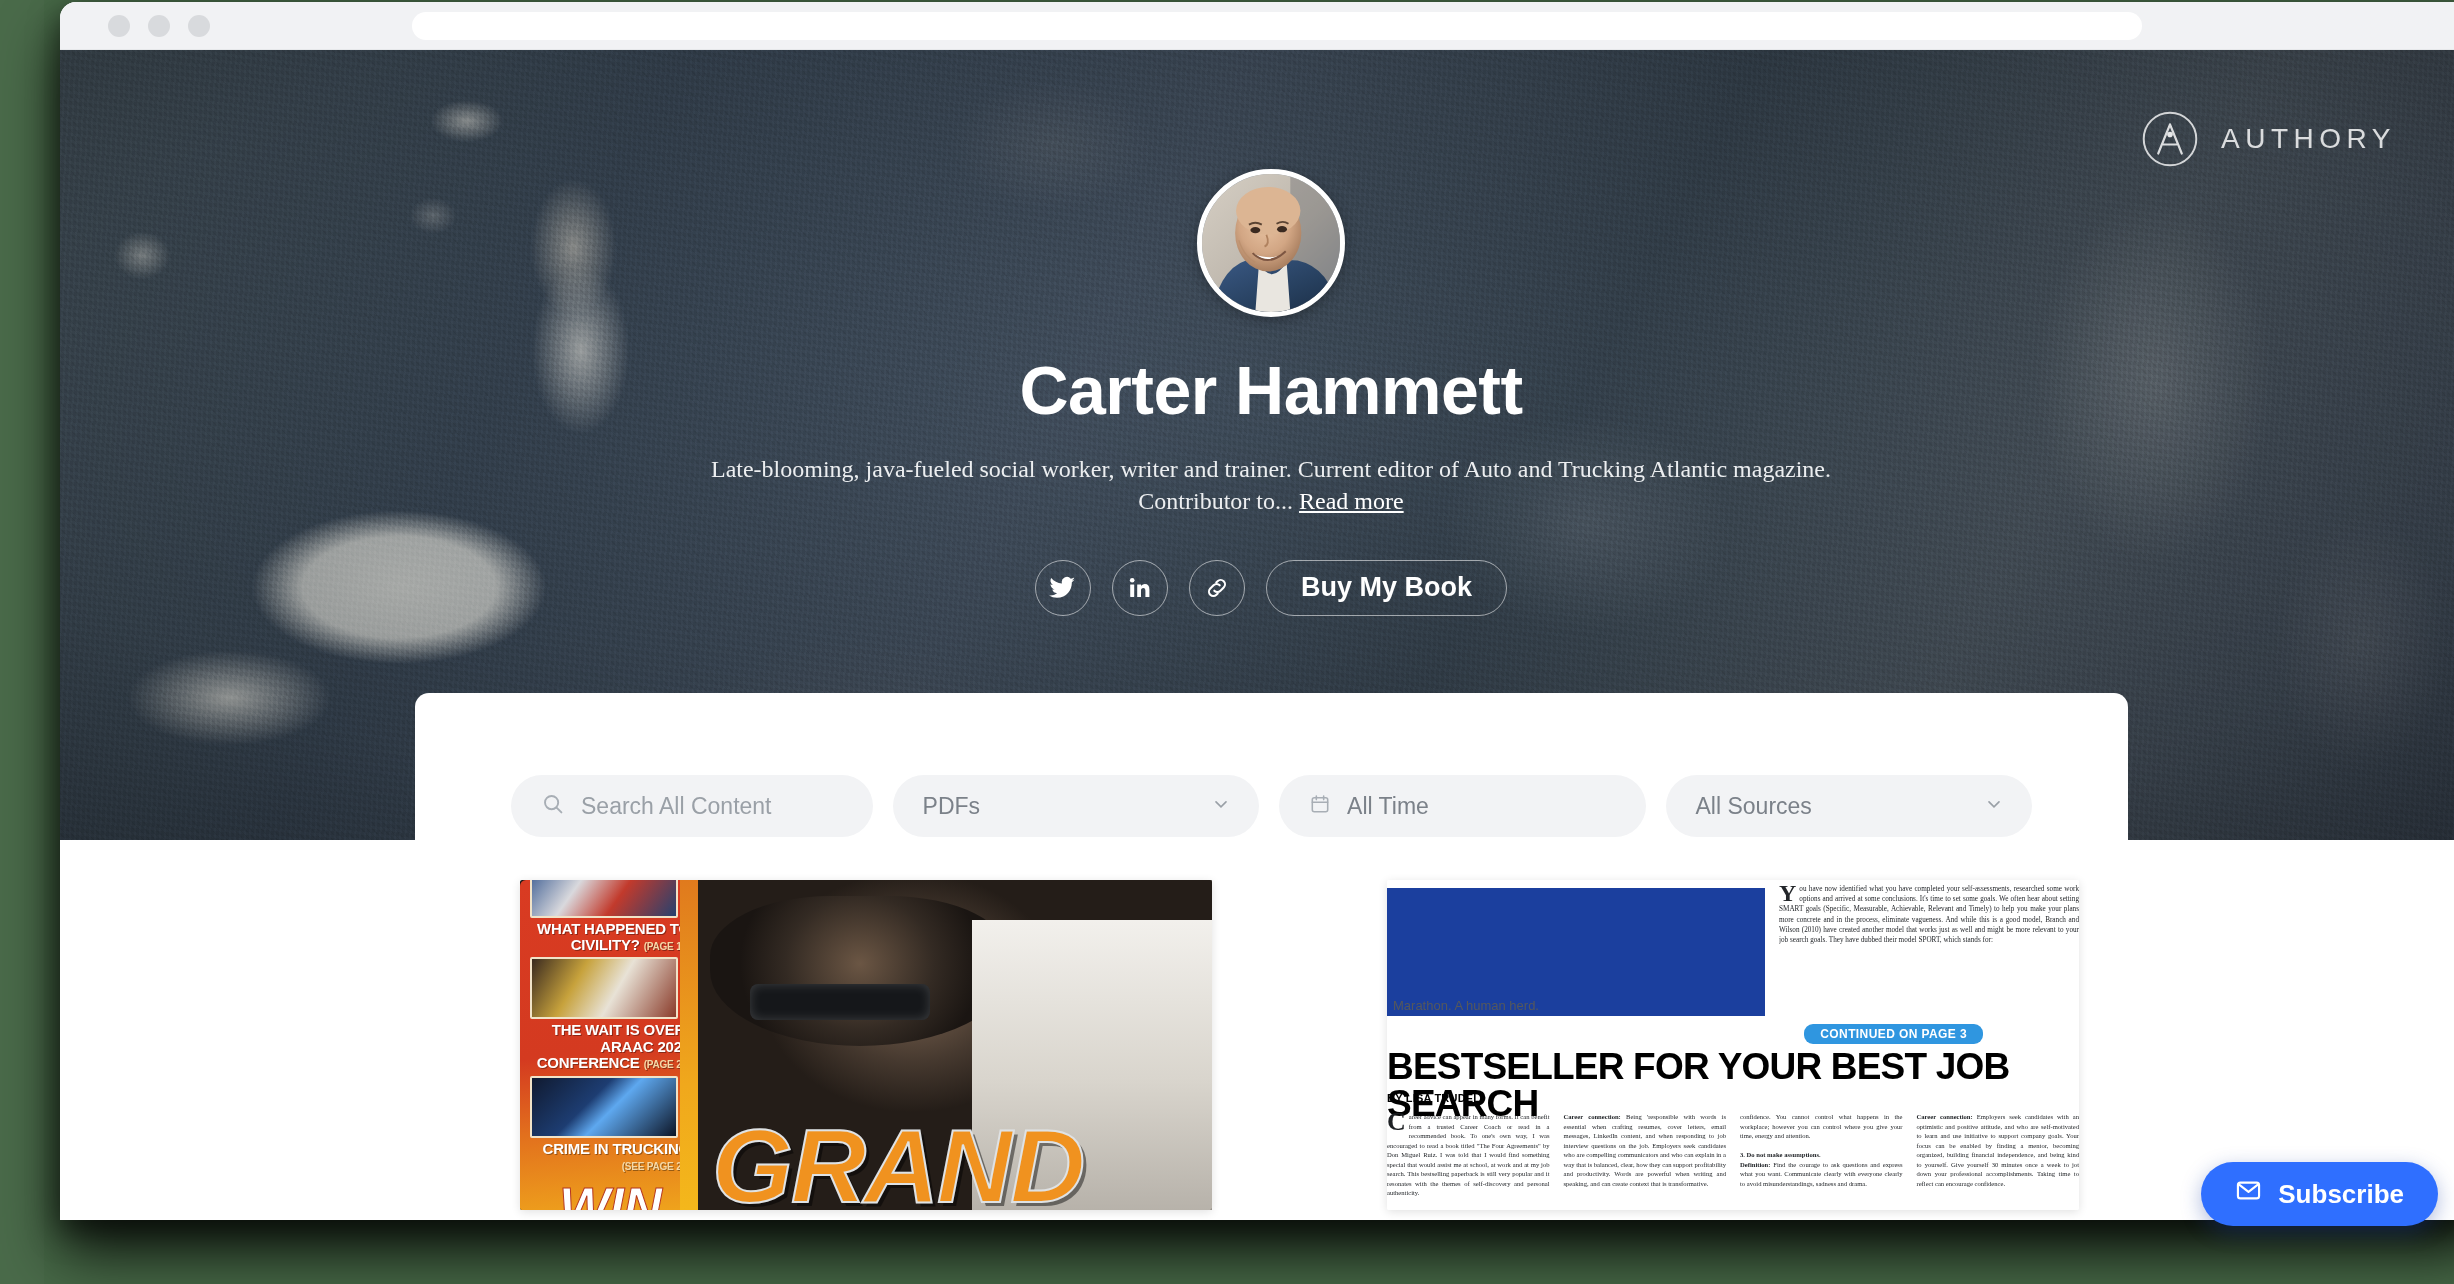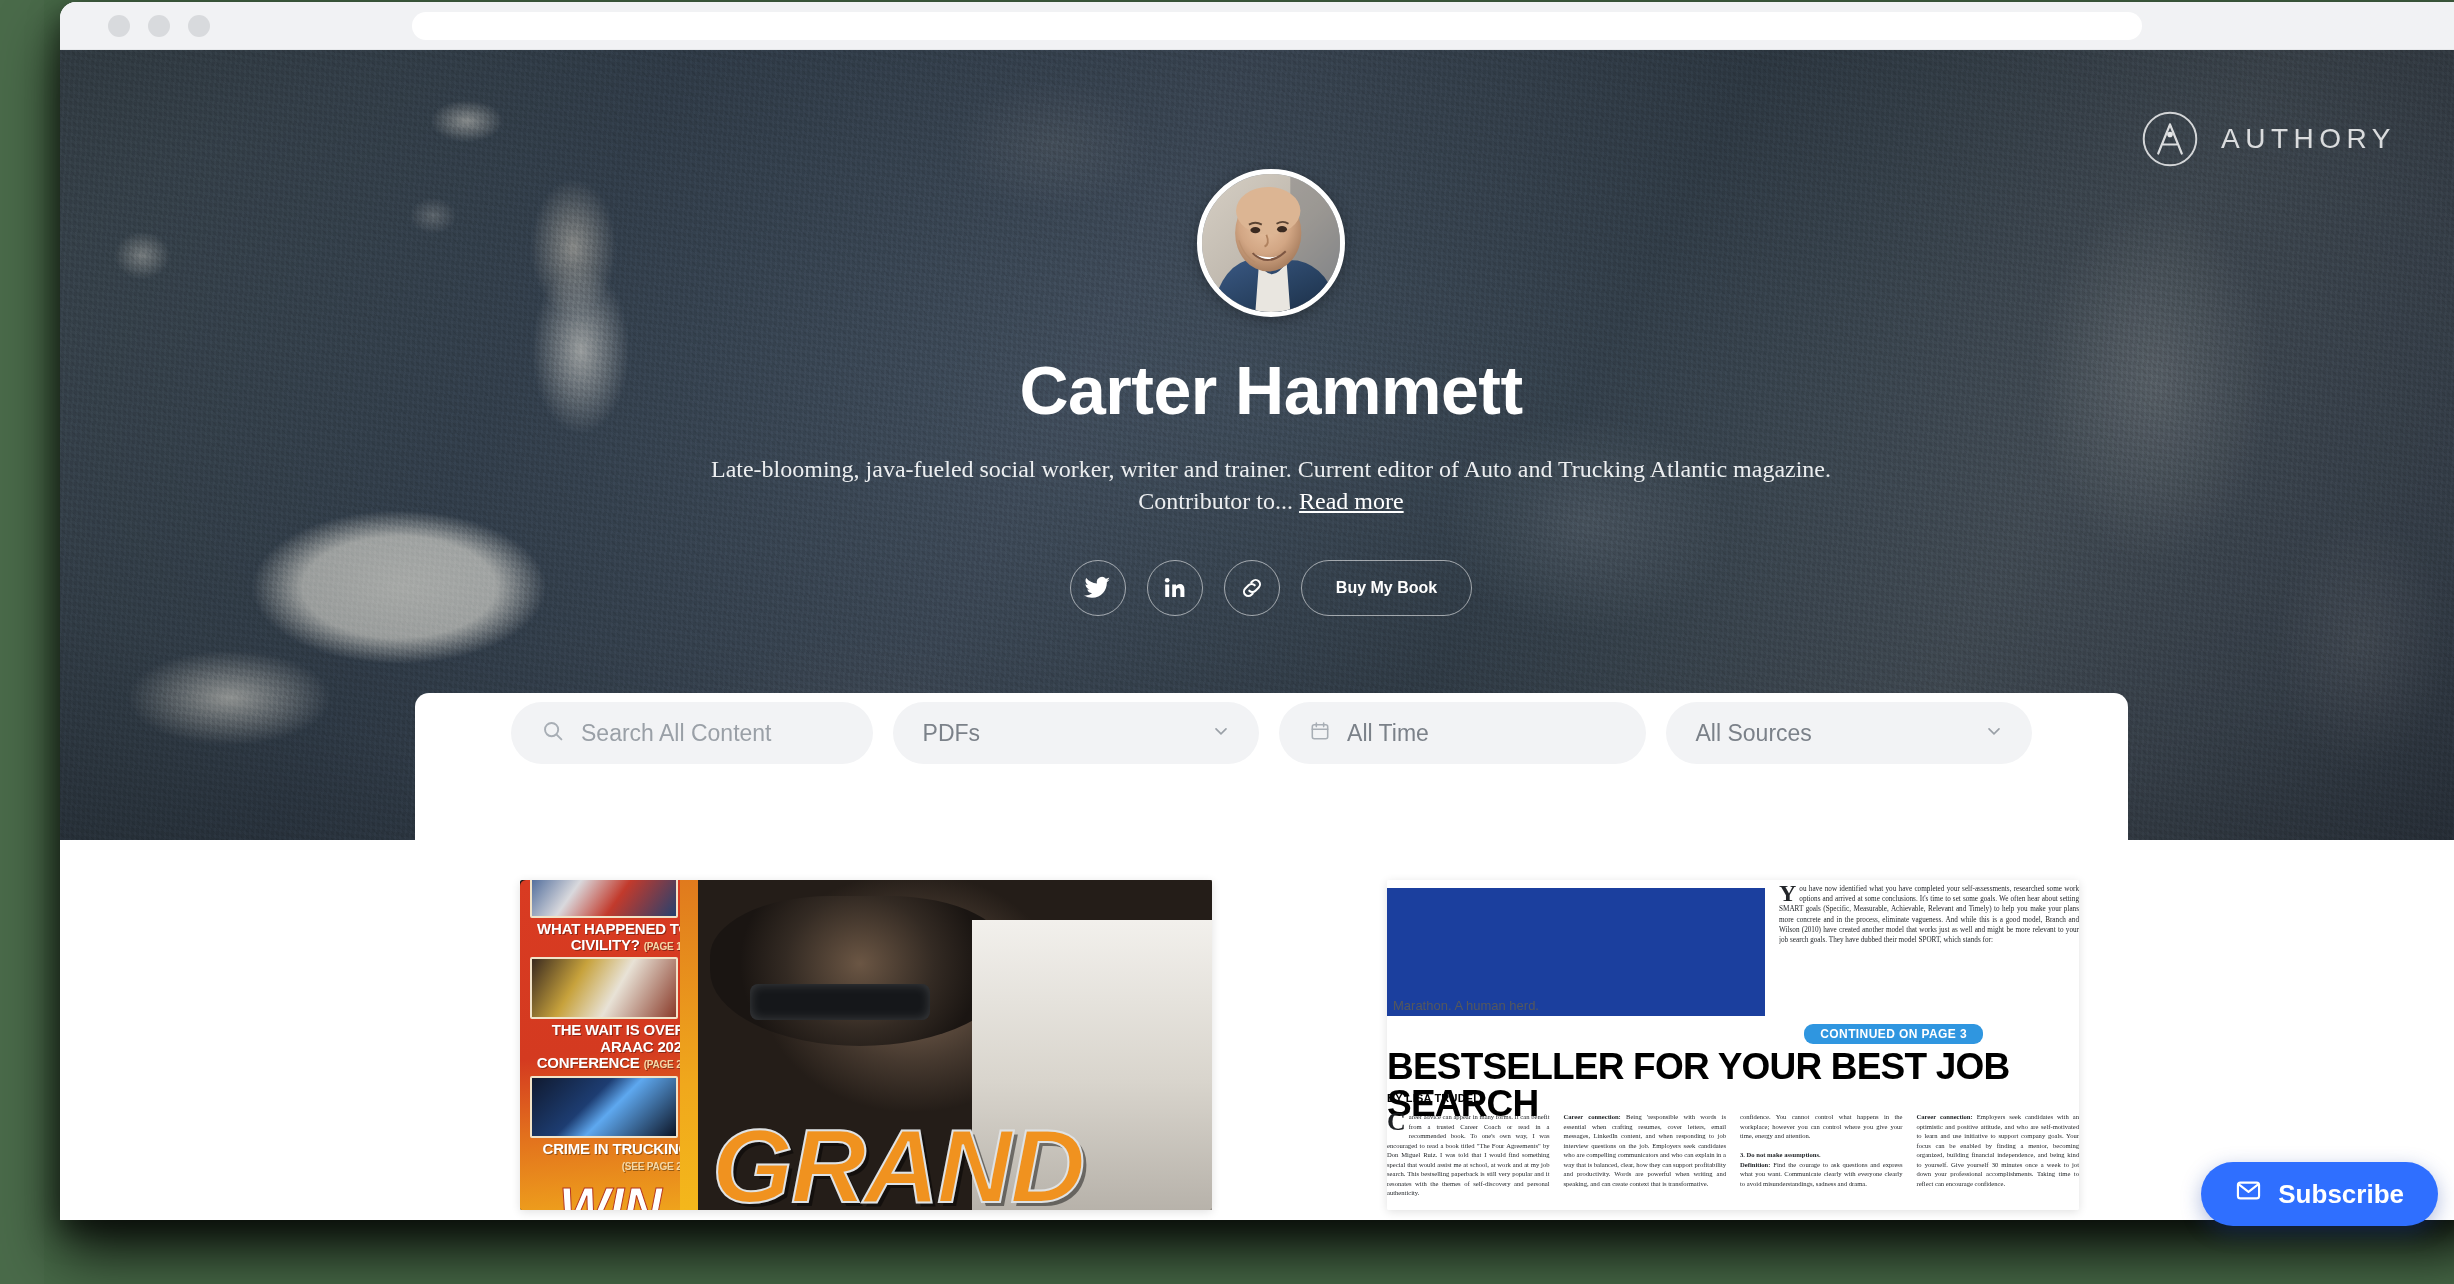--- a/index.html
+++ b/index.html
@@ -133,31 +133,31 @@
     width: 56px; height: 56px; border-radius: 50%;
     border: 1.5px solid rgba(255,255,255,0.55);
     display: flex; align-items: center; justify-content: center;
     cursor: pointer;
   }
   .soc svg { display:block; }
   .book-btn {
     height: 56px; padding: 4px 34px; border-radius: 28px;
     border: 1.5px solid rgba(255,255,255,0.55);
     display: flex; align-items: center; color: #ffffff;
-    font-size: 16px; font-weight: 700; cursor: pointer;
+    font-size: 27px; font-weight: 700; cursor: pointer;
     font-family: "Liberation Sans Narrow", "Liberation Sans", sans-serif;
   }
 
   
   .filter-card {
     position: absolute; left: 355px; top: 691px; width: 1713px; height: 160px;
     background: #ffffff; border-radius: 14px 14px 0 0;
     z-index: 6;
-    display: flex; align-items: flex-start; gap: 20px;
-    padding: 9px 96px;
+    display: flex; align-items: flex-end; gap: 20px;
+    padding: 16px 96px;
   }
   .field {
     height: 62px; border-radius: 31px; background: #f2f3f5;
     display: flex; align-items: center; padding: 0 30px; gap: 16px;
     cursor: pointer; position: relative;
   }
   .field.search { width: 367px; border-radius: 31px; }
   .field.sel { width: 372px; }
   .field-label { font-size: 23px; color: #7b8189; }
   .field-label.ph { color: #9aa0a7; }

